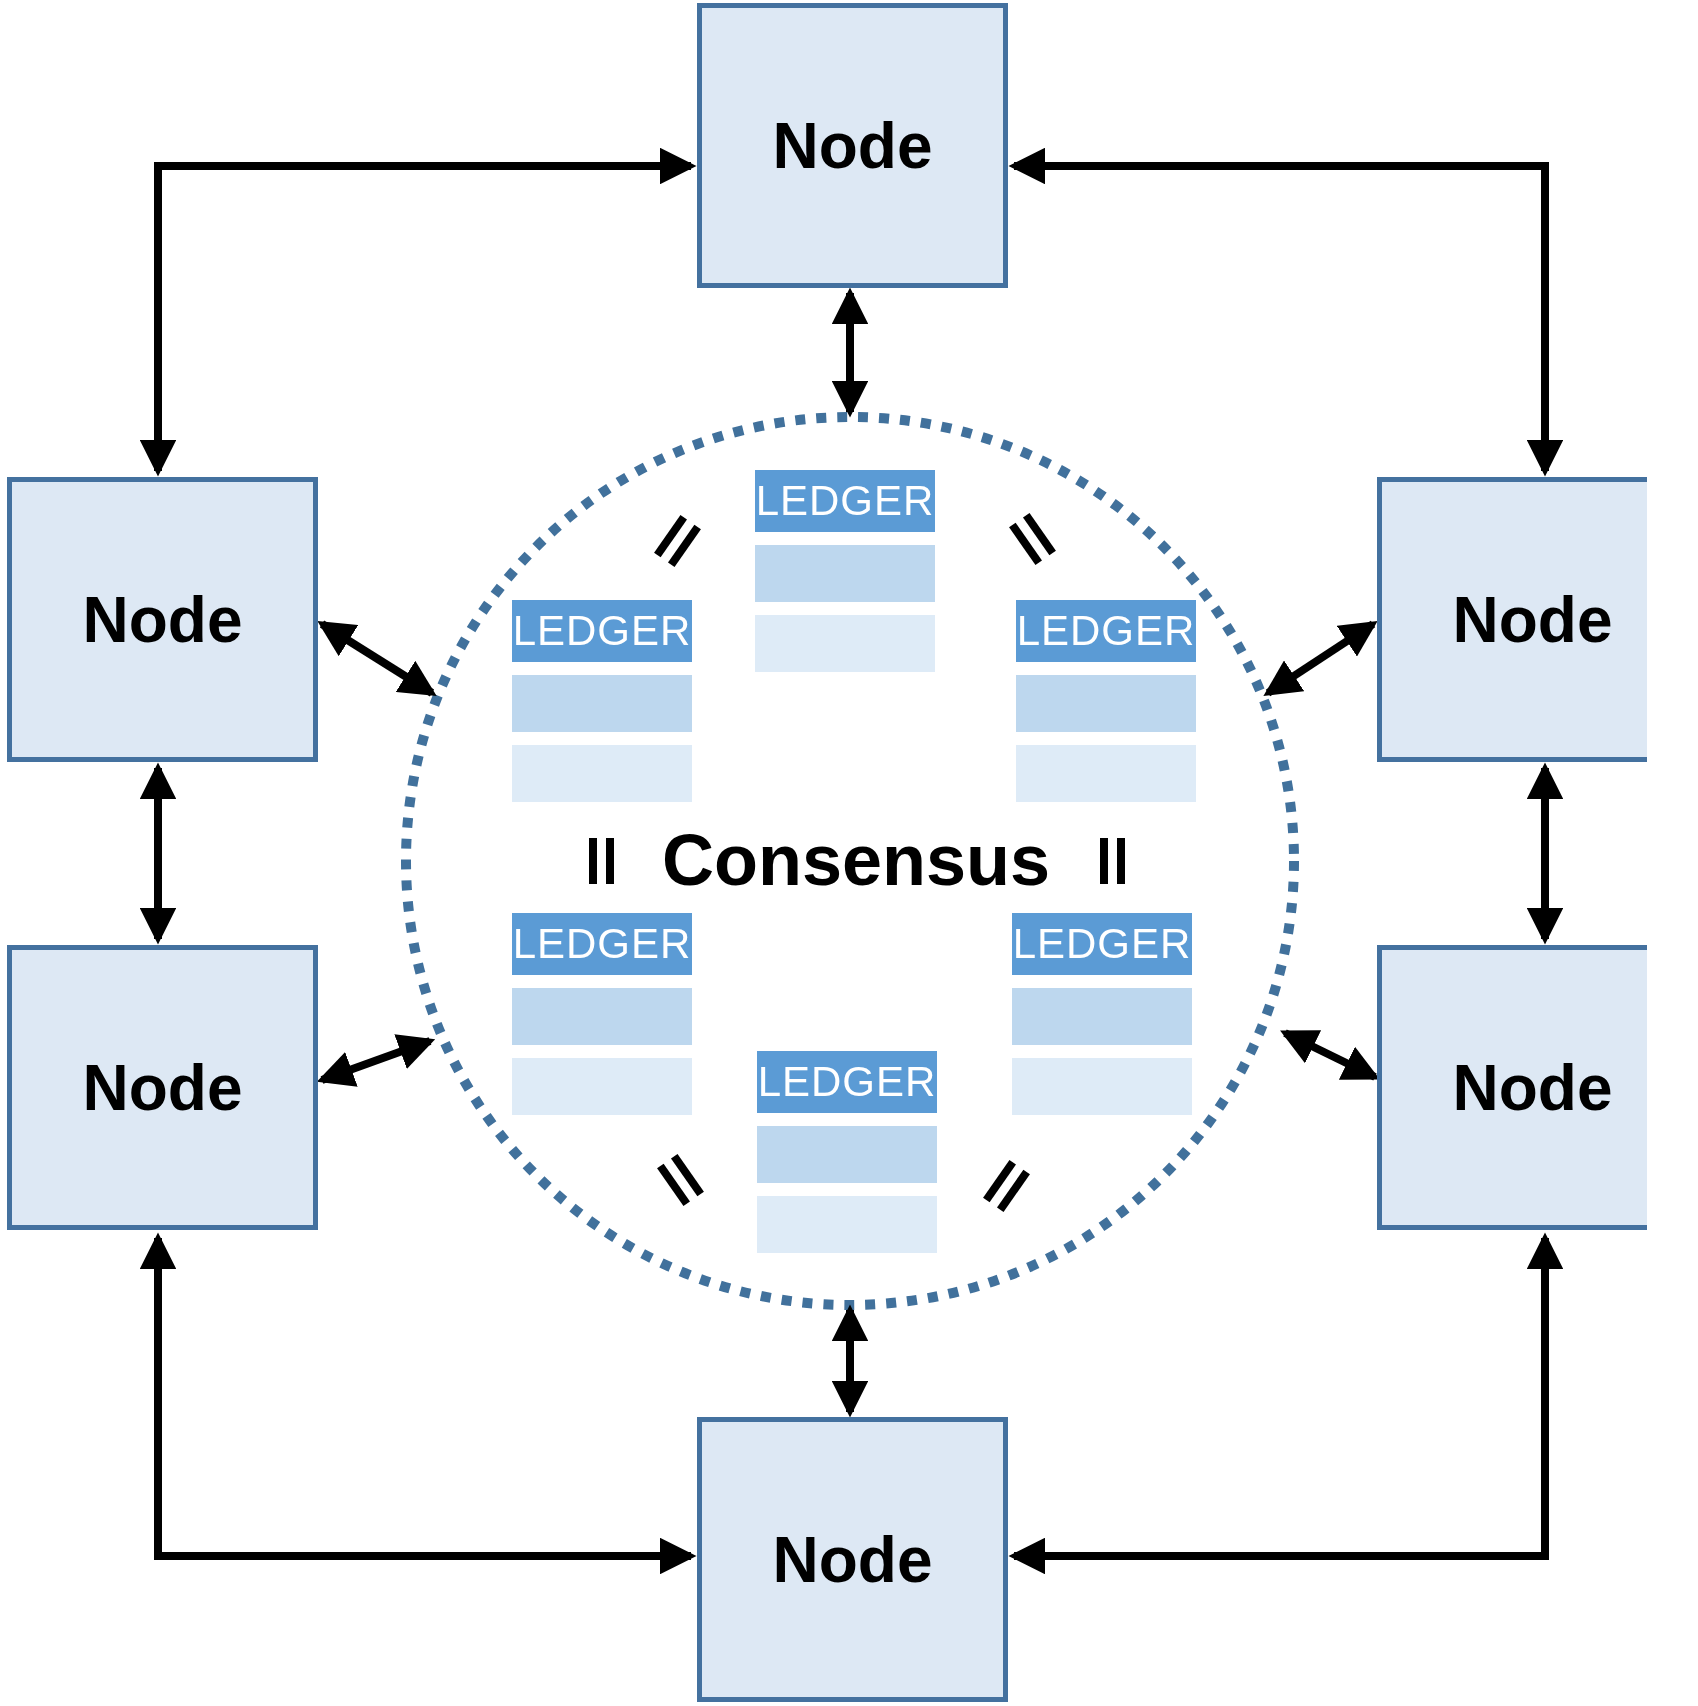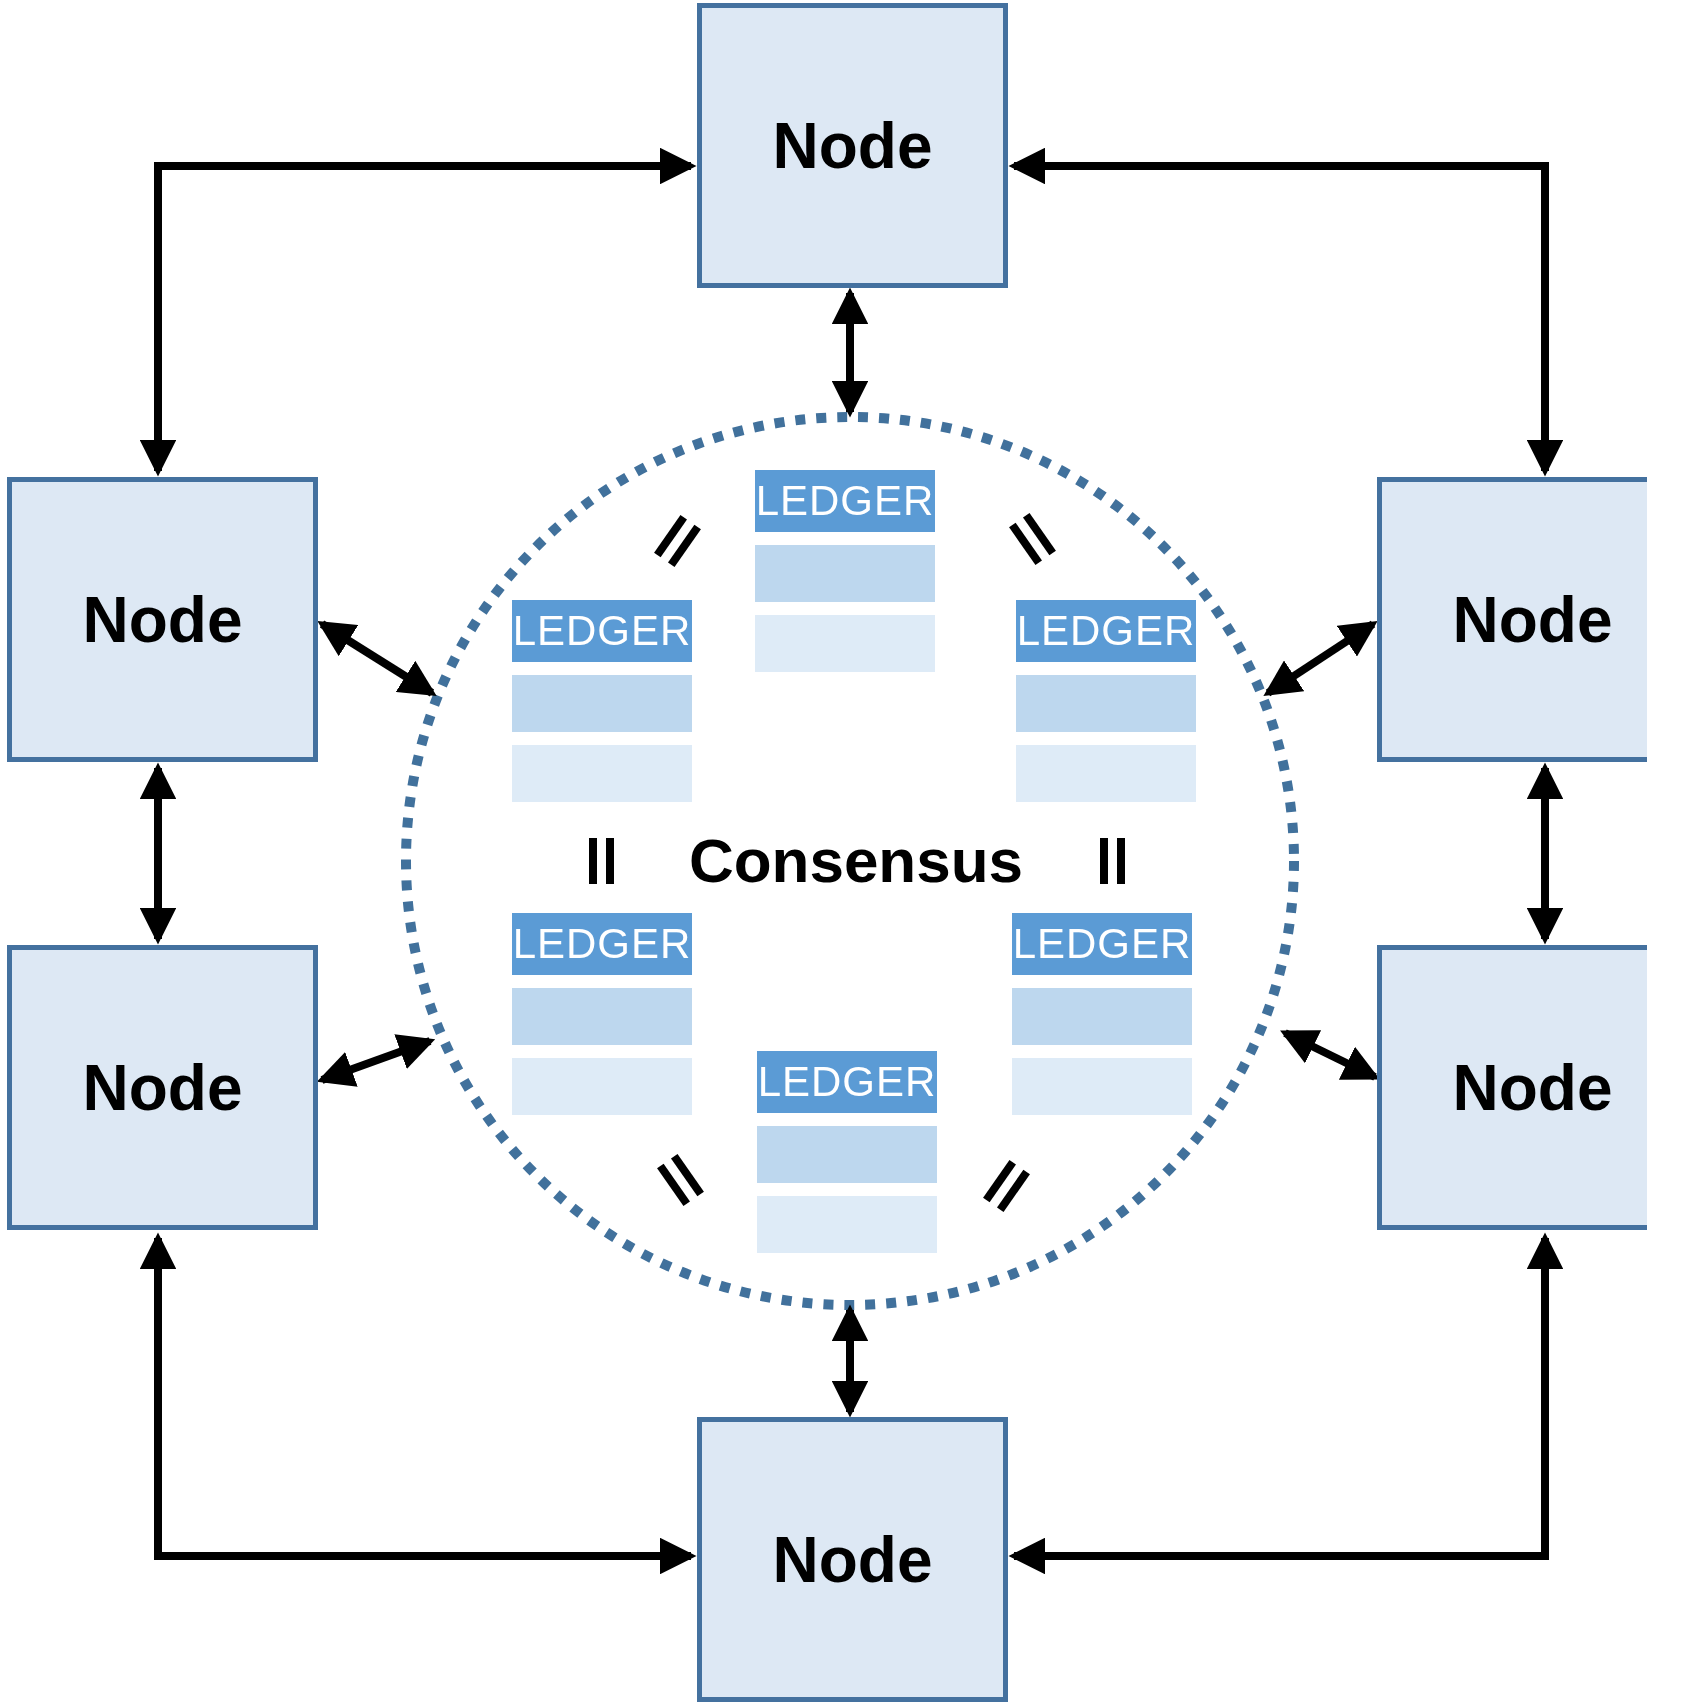--- a/index.html
+++ b/index.html
@@ -53,21 +53,21 @@
   .ledger-top{left:755px;top:470px;}
   .ledger-left-upper{left:512px;top:600px;}
   .ledger-right-upper{left:1016px;top:600px;}
   .ledger-left-lower{left:512px;top:913px;}
   .ledger-right-lower{left:1012px;top:913px;}
   .ledger-bottom{left:757px;top:1051px;}
 
   .consensus{
     position:absolute;left:606px;top:822px;width:500px;height:76px;
     display:flex;align-items:center;justify-content:center;
-    font-weight:bold;font-size:62px;color:#000;
+    font-weight:bold;font-size:72px;color:#000;
   }
 
   .eq{
     position:absolute;width:25px;height:46px;
     display:flex;justify-content:space-between;
   }
   .eq .bar{width:8px;height:100%;background:var(--arrow);}
   .eq-mid-left{left:589px;top:838px;}
   .eq-mid-right{left:1100px;top:838px;}
   .eq-top-left{left:665px;top:518px;transform:rotate(35deg);}

